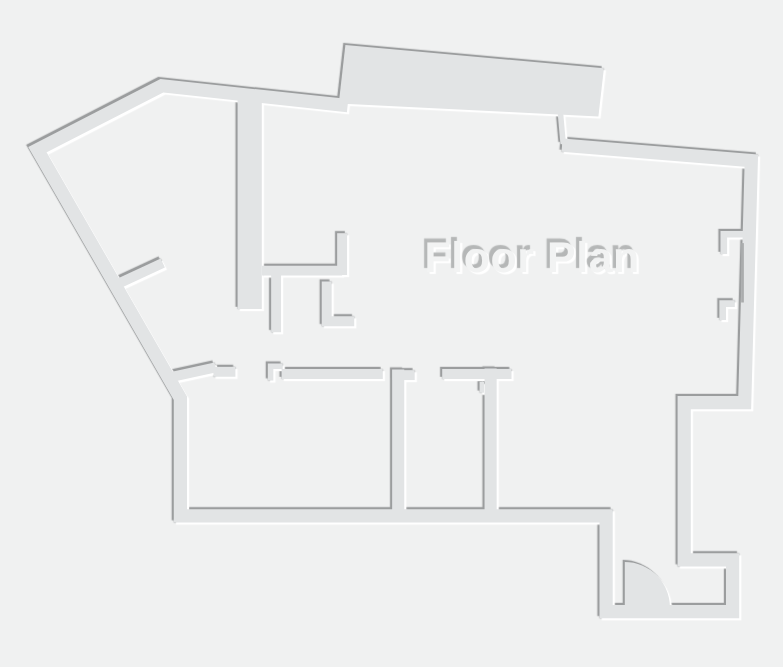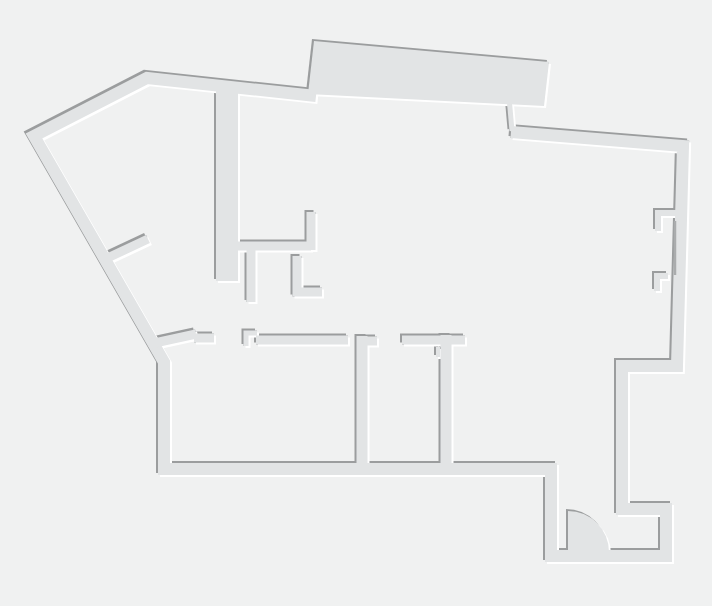--- a/index.html
+++ b/index.html
@@ -78,13 +78,14 @@
         <path d="M 446,335 L 446,468" class="wall" stroke-width="11"></path>
         <path d="M 679,213 L 658,213 L 658,231" class="wall" stroke-width="6"></path>
         <path d="M 668,276 L 657,276 L 657,291" class="wall" stroke-width="6"></path>
         <path d="M 308,94 L 314,41 L 549,62 L 544,106 Z" class="solid"></path>
         <path d="M 568,552 L 568,511 A 41,41 0 0 1 609,552 Z" class="solid"></path>
       </g>
     <g class="thin-lines">
         <path d="M 675,221 L 675,275" class="thin" stroke-width="2.5" stroke="#aaacad"></path>
       </g>
   </svg>
+  <div class="plan-title">Floor Plan</div>
 </div>
 
 </body></html>

